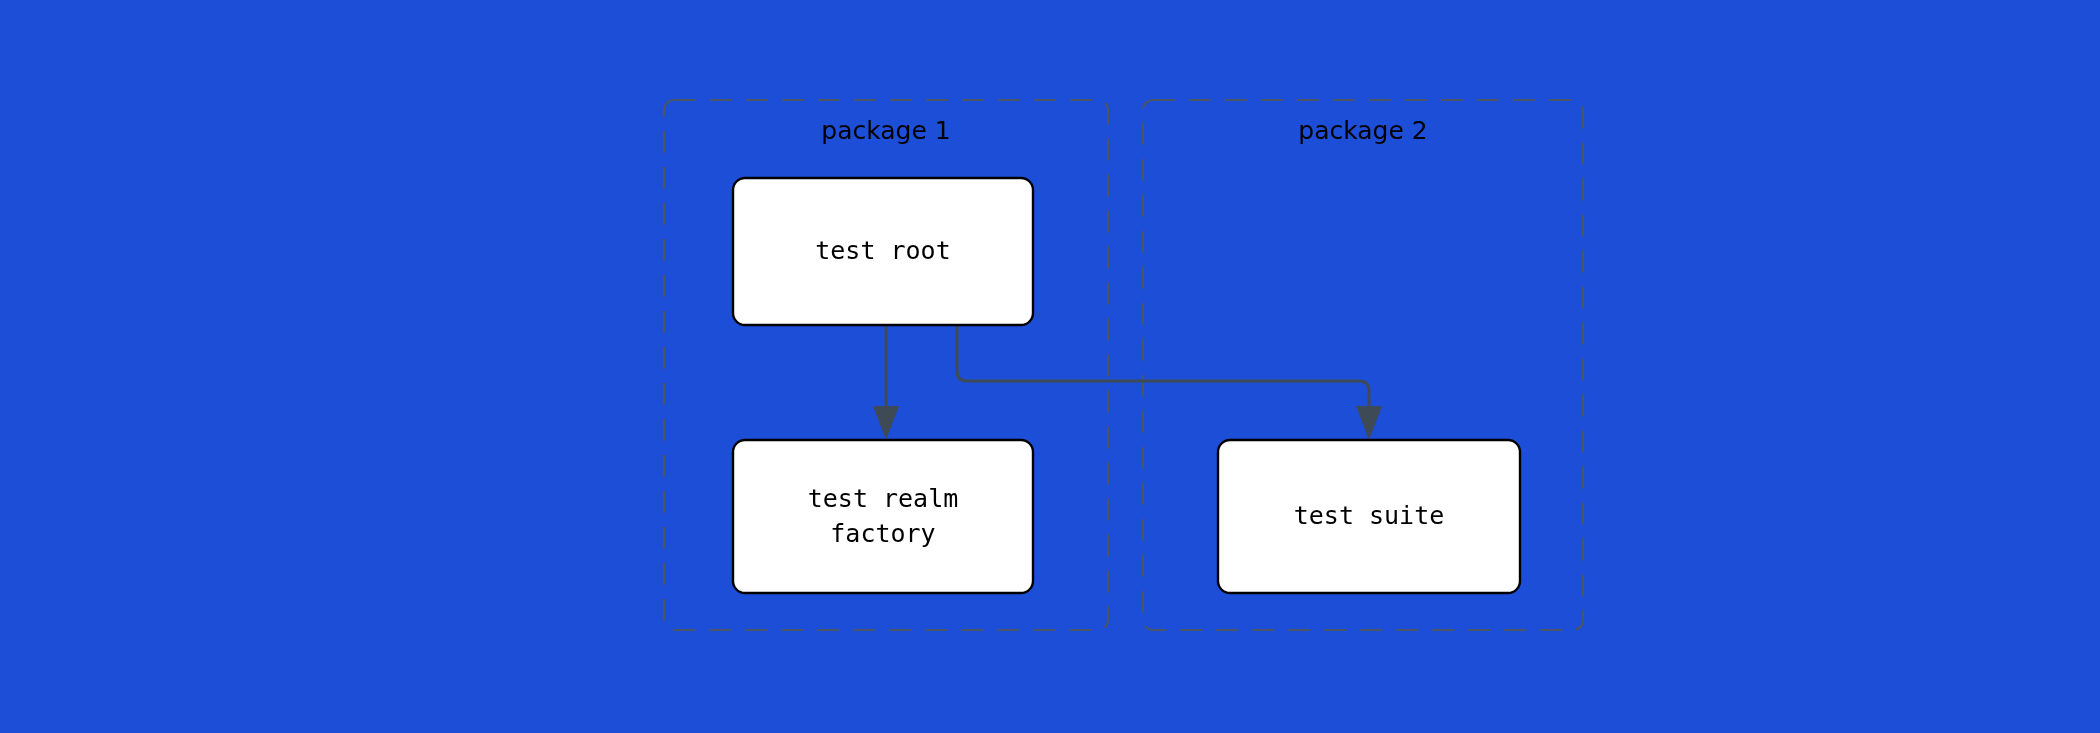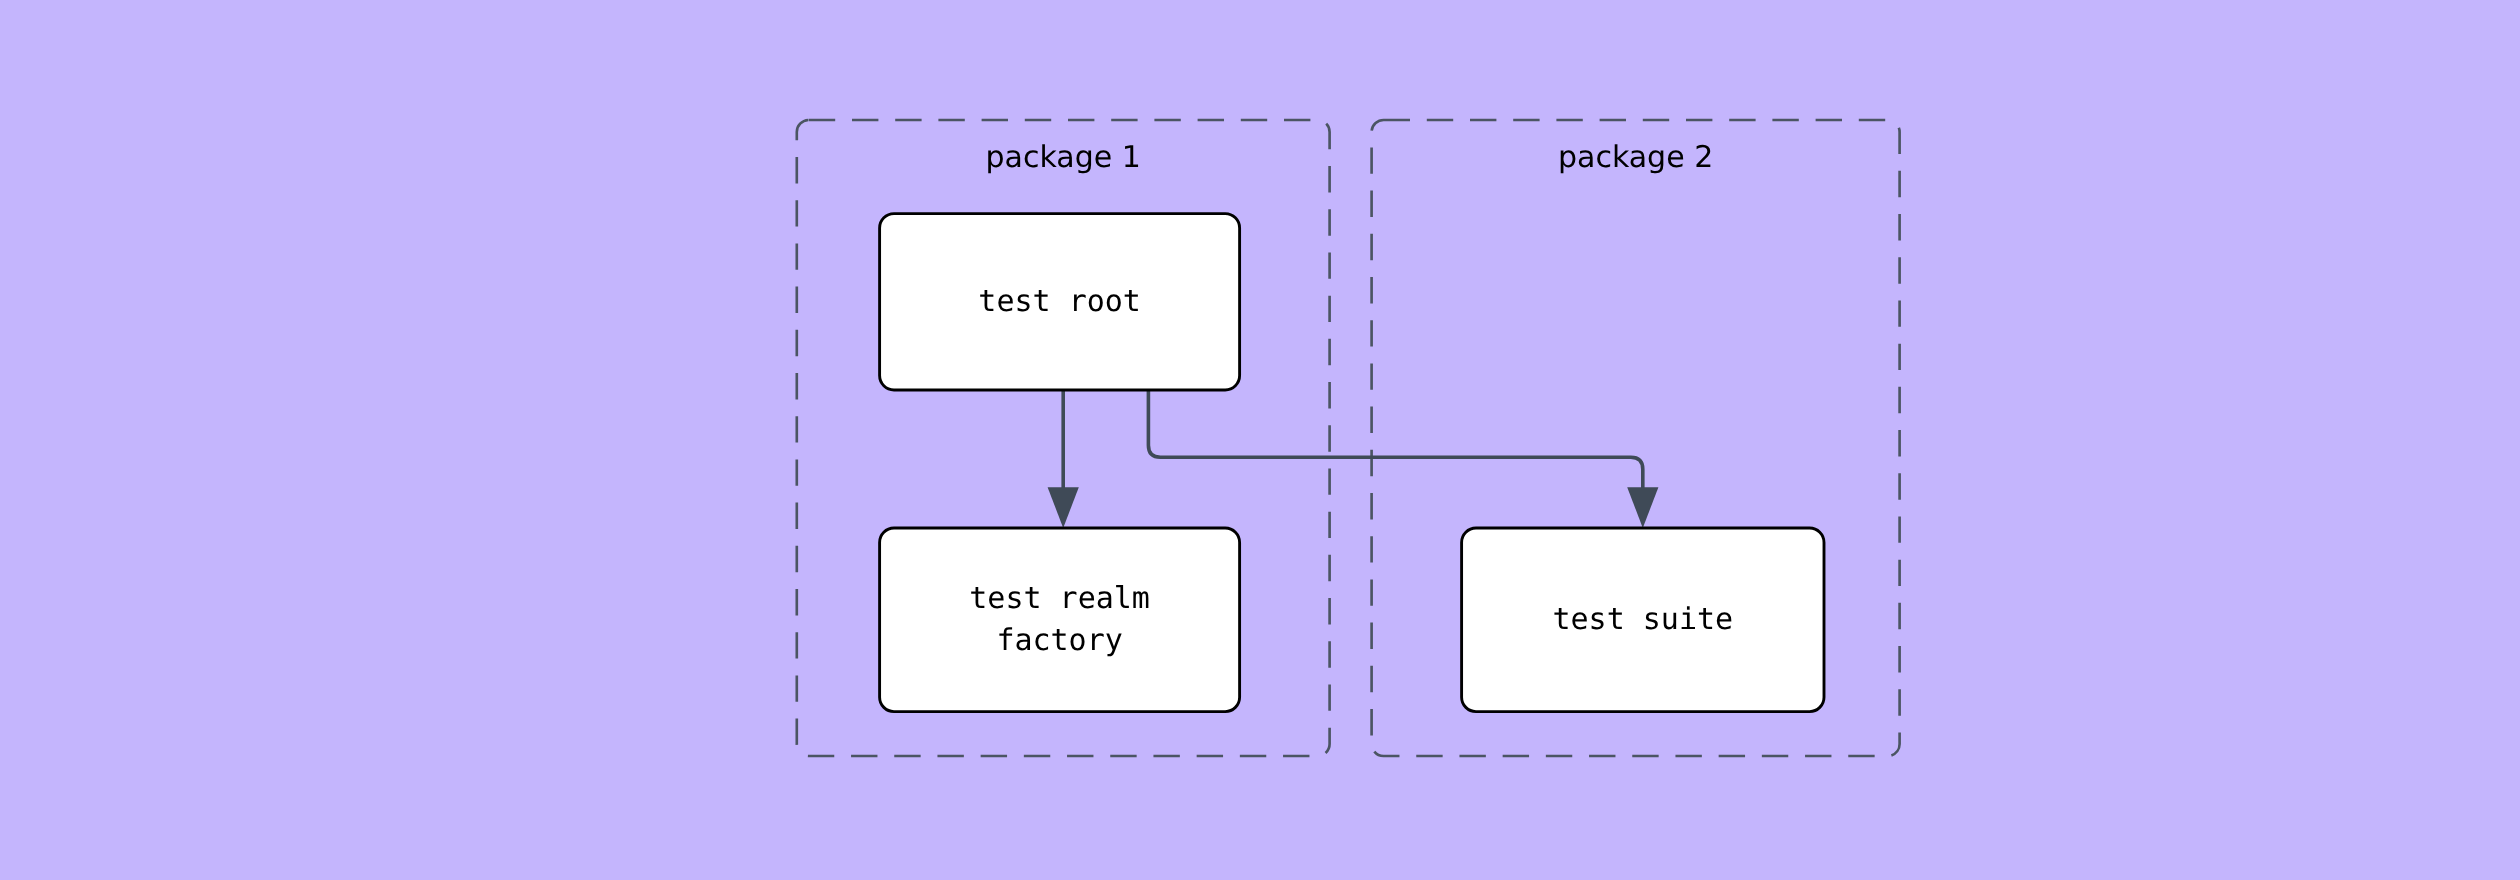--- a/index.html
+++ b/index.html
@@ -11,21 +11,21 @@
   body {
     width: 2100px;
     height: 733px;
     overflow: hidden;
     font-family: "DejaVu Sans", sans-serif;
   }
   #diagram-root {
     position: relative;
     width: 2100px;
     height: 733px;
-    background: #c4b5fd;
+    background: #1d4ed8;
   }
   svg.diagram-canvas {
     display: block;
     width: 2100px;
     height: 733px;
   }
   .package-frame {
     fill: none;
     stroke: #4b5563;
     stroke-width: 2.2;

